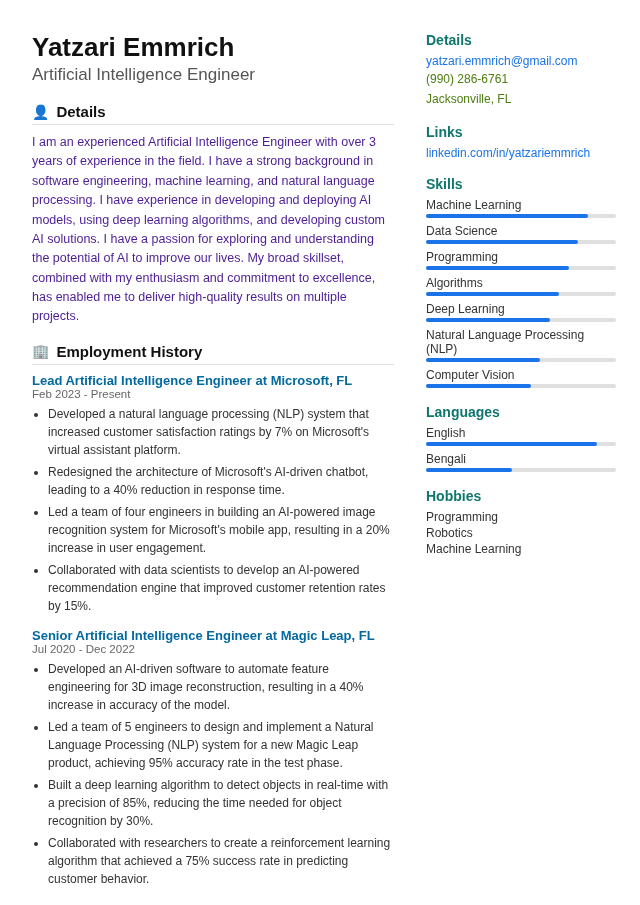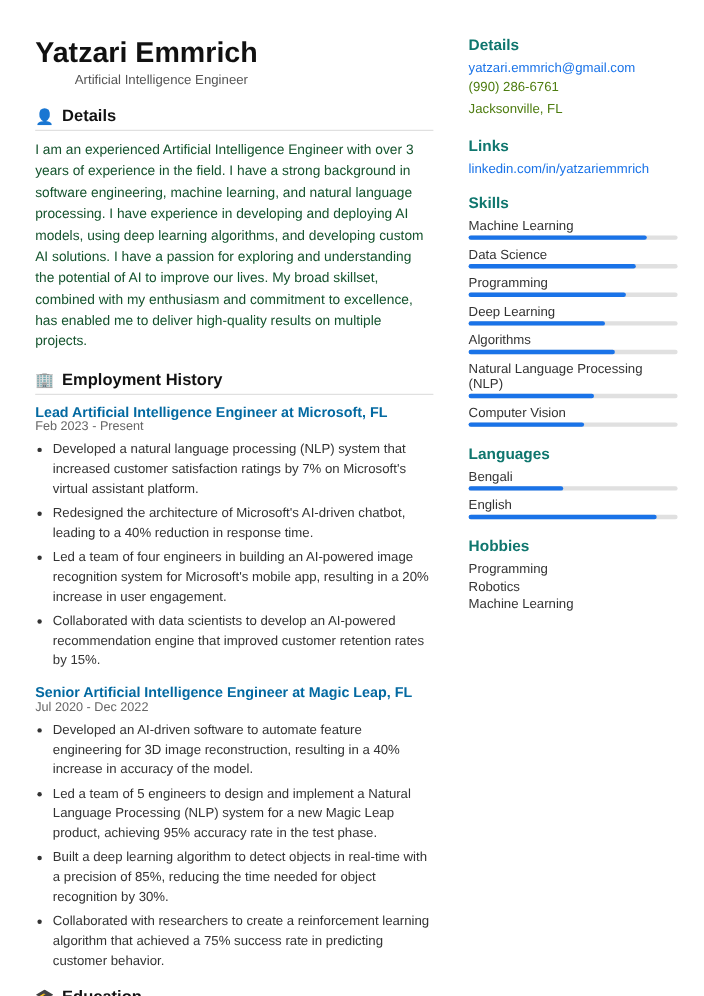--- a/index.html
+++ b/index.html
@@ -22,39 +22,39 @@
       min-width: 0;
     }
     .right {
       width: 190px;
       flex-shrink: 0;
     }
 
     
     .header { margin-bottom: 18px; }
     .header h1 { font-size: 26px; font-weight: bold; color: #111; }
-    .header .subtitle { font-size: 12px; color: #555; margin-top: 2px; margin-left: 36px; }
+    .header .subtitle { font-size: 17px; color: #555; margin-top: 2px; }
 
     
     .section { margin-bottom: 16px; }
     .section-title {
       display: flex;
       align-items: center;
       gap: 7px;
       font-size: 15px;
       font-weight: bold;
       color: #111;
       border-bottom: 1.5px solid #ddd;
       padding-bottom: 4px;
       margin-bottom: 8px;
     }
     .section-title .icon { font-size: 14px; color: #444; }
 
     
-    .profile-text { font-size: 12.5px; color: #14532d; line-height: 1.55; }
+    .profile-text { font-size: 12.5px; color: #4c1d95; line-height: 1.55; }
 
     
     .job { margin-bottom: 13px; }
     .job-title { font-size: 13px; font-weight: bold; color: #0369a1; }
     .job-date { font-size: 11.5px; color: #666; margin-bottom: 5px; }
     .job ul { padding-left: 16px; }
     .job ul li { font-size: 12px; color: #333; margin-bottom: 4px; line-height: 1.5; }
 
     
     .right-section { margin-bottom: 16px; }
@@ -165,59 +165,59 @@
         <div class="skill-bar-fill" style="width:80%"></div>
       </div>
     </div>
           <div class="skill-item">
       <div class="skill-label">Programming</div>
       <div class="skill-bar-bg">
         <div class="skill-bar-fill" style="width:75%"></div>
       </div>
     </div>
           <div class="skill-item">
+      <div class="skill-label">Algorithms</div>
+      <div class="skill-bar-bg">
+        <div class="skill-bar-fill" style="width:70%"></div>
+      </div>
+    </div>
+          <div class="skill-item">
       <div class="skill-label">Deep Learning</div>
       <div class="skill-bar-bg">
         <div class="skill-bar-fill" style="width:65%"></div>
-      </div>
-    </div>
-          <div class="skill-item">
-      <div class="skill-label">Algorithms</div>
-      <div class="skill-bar-bg">
-        <div class="skill-bar-fill" style="width:70%"></div>
       </div>
     </div>
           <div class="skill-item">
       <div class="skill-label">Natural Language Processing (NLP)</div>
       <div class="skill-bar-bg">
         <div class="skill-bar-fill" style="width:60%"></div>
       </div>
     </div>
           <div class="skill-item">
       <div class="skill-label">Computer Vision</div>
       <div class="skill-bar-bg">
         <div class="skill-bar-fill" style="width:55%"></div>
       </div>
     </div>
         </div>
     </div>
 
     <div class="right-section">
       <div class="right-section-title">Languages</div>
       <div id="languages-container">
+          <div class="lang-item">
+      <div class="lang-label">English</div>
+      <div class="lang-bar-bg">
+        <div class="lang-bar-fill" style="width:90%"></div>
+      </div>
+    </div>
           <div class="lang-item">
       <div class="lang-label">Bengali</div>
       <div class="lang-bar-bg">
         <div class="lang-bar-fill" style="width:45%"></div>
-      </div>
-    </div>
-          <div class="lang-item">
-      <div class="lang-label">English</div>
-      <div class="lang-bar-bg">
-        <div class="lang-bar-fill" style="width:90%"></div>
       </div>
     </div>
         </div>
     </div>
 
     <div class="right-section">
       <div class="right-section-title">Hobbies</div>
       <div id="hobbies-container">
           <div class="hobby-item">Programming</div>
           <div class="hobby-item">Robotics</div>

